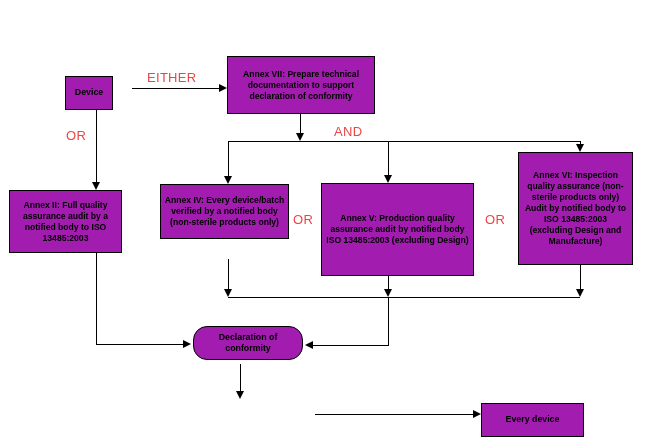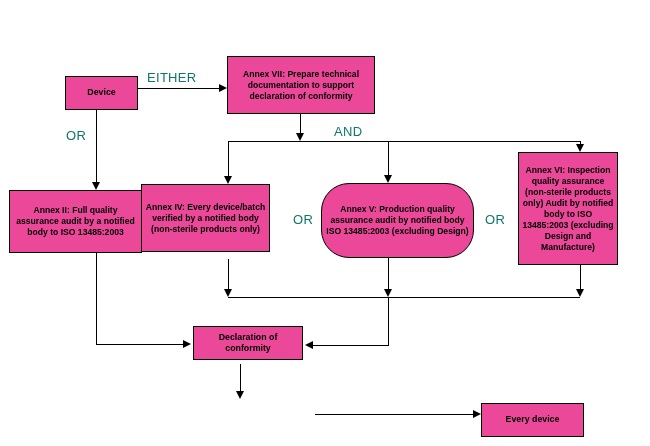--- a/index.html
+++ b/index.html
@@ -24,39 +24,39 @@
     text-align: center;
     font-size: 12.5px;
     font-weight: bold;
     letter-spacing: 0.2px;
     color: #000000;
   }
   .node {
     position: absolute;
     box-sizing: border-box;
     border: 1.6px solid #000000;
-    background: #ec4899;
+    background: #a21caf;
     color: #000000;
     font-size: 8.6px;
     font-weight: bold;
     line-height: 1.28;
     text-align: center;
     display: flex;
     align-items: center;
     justify-content: center;
     padding: 16px 3px;
     z-index: 3;
     white-space: pre-line;
   }
   .node.small {
     font-size: 8.8px;
   }
   .conj {
     position: absolute;
-    color: #0f766e;
+    color: #ef4444;
     font-size: 13px;
     font-weight: normal;
     letter-spacing: 0.3px;
     z-index: 4;
     background: transparent;
   }
   
   .h {
     position: absolute;
     height: 0;
@@ -90,33 +90,33 @@
     border-bottom: 4.5px solid transparent;
     border-right: 8px solid #000000;
   }
 </style>
 </head>
 <body>
 
 <div id="canvas">
 
 
-  <div class="node small" style="left:65px; top:76px; width:73px; height:24px;">Device</div>
+  <div class="node small" style="left:65px; top:76px; width:48px; height:24px;">Device</div>
 
   <div class="node" style="left:227px; top:56px; width:148px; height:58px; white-space:normal;">Annex VII: Prepare technical documentation to support declaration of conformity</div>
 
-  <div class="node" style="left:9px; top:190px; width:133px; height:63px; white-space:normal;">Annex II: Full quality assurance audit by a notified body to ISO 13485:2003</div>
+  <div class="node" style="left:9px; top:190px; width:113px; height:63px; white-space:normal;">Annex II: Full quality assurance audit by a notified body to ISO 13485:2003</div>
 
-  <div class="node" style="left:141px; top:184px; width:129px; height:68px; white-space:normal;">Annex IV: Every device/batch verified by a notified body (non-sterile products only)</div>
+  <div class="node" style="left:160px; top:184px; width:129px; height:55px; white-space:normal;">Annex IV: Every device/batch verified by a notified body (non-sterile products only)</div>
 
-  <div class="node" style="left:321px; top:183px; width:153px; height:75px; white-space:normal;border-radius:28px;">Annex V: Production quality assurance audit by notified body ISO 13485:2003 (excluding Design)</div>
+  <div class="node" style="left:321px; top:183px; width:153px; height:93px; white-space:normal;">Annex V: Production quality assurance audit by notified body ISO 13485:2003 (excluding Design)</div>
 
-  <div class="node" style="left:518px; top:152px; width:100px; height:113px; white-space:normal;">Annex VI: Inspection quality assurance (non-sterile products only) Audit by notified body to ISO 13485:2003 (excluding Design and Manufacture)</div>
+  <div class="node" style="left:518px; top:152px; width:115px; height:113px; white-space:normal;">Annex VI: Inspection quality assurance (non-sterile products only) Audit by notified body to ISO 13485:2003 (excluding Design and Manufacture)</div>
 
-  <div class="node small" style="left:193px; top:326px; width:110px; height:30px; white-space:normal;">Declaration of conformity</div>
+  <div class="node small" style="left:193px; top:326px; width:110px; height:30px; white-space:normal;border-radius:14px;">Declaration of conformity</div>
 
 
   <div class="node small" style="left:481px; top:403px; width:103px; height:22px;">Every device</div>
 
   <div class="conj" style="left:147px; top:70px;">EITHER</div>
 
   <div class="conj" style="left:66px; top:128px;">OR</div>
 
   <div class="conj" style="left:334px; top:124px;">AND</div>
 

